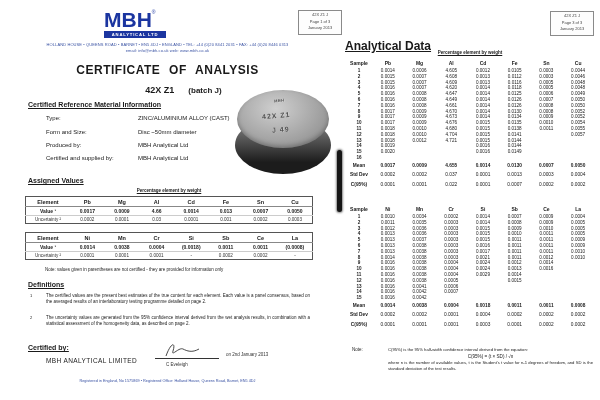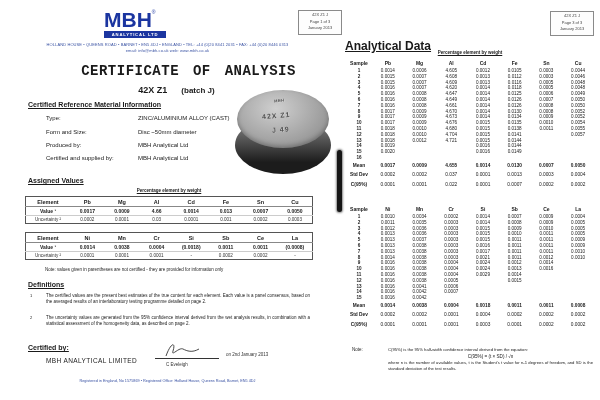--- a/index.html
+++ b/index.html
@@ -9,22 +9,22 @@
   
   .logo-mbh{font-weight:800;font-size:21px;line-height:21px;color:#1b35a0;letter-spacing:0;}
   .logo-reg{font-size:5px;vertical-align:top;color:#1b35a0;}
   .logo-bar{width:62px;height:7px;background:#1b35a0;color:#fff;font-size:4.2px;
             line-height:7px;text-align:center;letter-spacing:0.8px;font-weight:bold;}
   .addr{width:335px;text-align:center;font-size:4px;color:#3952a3;letter-spacing:0.1px;}
   
   .stamp{width:42px;height:22px;border:1px solid #8a8a8a;font-size:4px;line-height:6.5px;
          text-align:center;padding-top:1px;color:#444;background:#fdfdfd;}
   
-  .doc-title{width:335px;text-align:center;font-family:Liberation Mono, monospace;
-             font-weight:bold;font-size:14px;letter-spacing:0.5px;word-spacing:5px;padding-left:21px;}
+  .doc-title{width:335px;text-align:center;font-family:Liberation Sans, sans-serif;
+             font-weight:bold;font-size:12px;letter-spacing:0.5px;word-spacing:5px;}
   .batch-line{width:335px;text-align:center;font-weight:bold;font-size:9px;}
   .batch-line .batch{font-size:8px;margin-left:14px;}
   .sec-head{font-weight:bold;font-size:7px;text-decoration:underline;}
   .sub-head{font-weight:bold;font-size:4.5px;text-decoration:underline;text-align:center;}
   
   .crm-label{font-size:6px;}
   .crm-value{font-size:6px;}
   
   .disc{width:98px;height:92px;}
   .disc .side{position:absolute;left:1px;top:26px;width:96px;height:58px;
@@ -85,21 +85,21 @@
   <div class="abs addr" style="left:0;top:48px;">email: info@mbh.co.uk    web: www.mbh.co.uk</div>
 
   <div class="abs stamp" style="left:298px;top:10px;">
     <div>42X Z1 J</div>
     <div>Page 1 of 3</div>
     <div>January 2013</div>
   </div>
 
   <div class="abs doc-title" style="left:0;top:63px;">CERTIFICATE  OF  ANALYSIS</div>
 
-  <div class="abs batch-line" style="left:9px;top:85px;">
+  <div class="abs batch-line" style="left:16px;top:85px;">
     <span>42X Z1</span><span class="batch">(batch J)</span>
   </div>
 
   <div class="abs sec-head" style="left:28px;top:101px;">Certified Reference Material Information</div>
 
   <div class="abs crm-label" style="left:46px;top:115px;">Type:</div>
   <div class="abs crm-value" style="left:138px;top:115px;">ZINC/ALUMINIUM ALLOY    (CAST)</div>
   <div class="abs crm-label" style="left:46px;top:129px;">Form and Size:</div>
   <div class="abs crm-value" style="left:138px;top:129px;">Disc ~50mm diameter</div>
   <div class="abs crm-label" style="left:46px;top:142px;">Produced by:</div>

